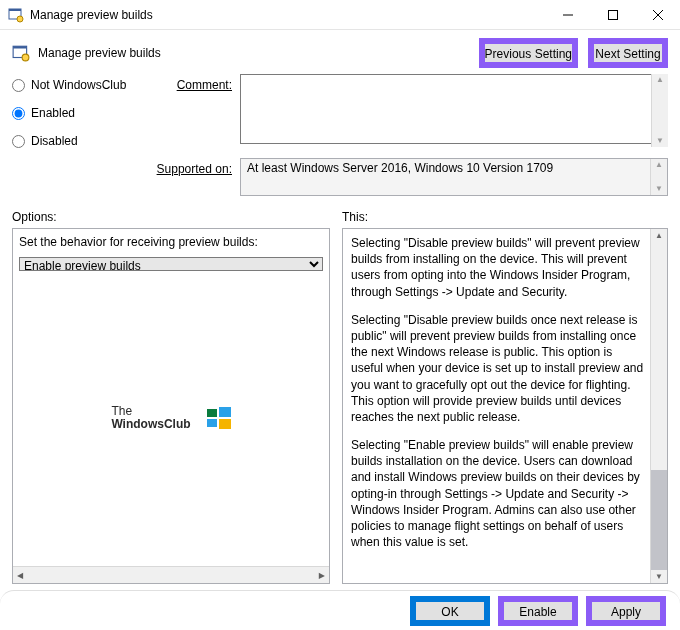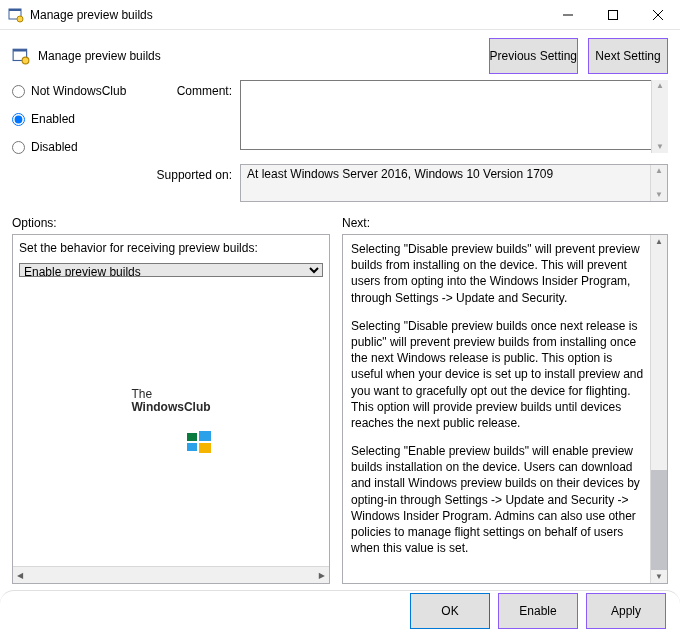--- a/index.html
+++ b/index.html
@@ -10,48 +10,48 @@
 .titlebar .tb-icon { margin: 0 6px 0 8px; display: flex; }
 .titlebar .tb-title { flex: 1; }
 .titlebar .tb-btns { display: flex; height: 100%; }
 .titlebar .tb-btn { width: 45px; display: flex; align-items: center; justify-content: center; color: #333; }
 
 
 .header { padding: 8px 12px 6px 12px; display: flex; align-items: center; gap: 8px; }
 .header .h-icon { width: 18px; height: 18px; display: flex; align-items: center; justify-content: center; }
 .header .h-title { flex: 1; }
 .header .nav-btns { display: flex; gap: 10px; }
-.btn { border: 1px solid #8b5cf6; background: #e1e1e1; padding: 2px 0; min-width: 80px; text-align: center; height: 36px; line-height: 16px; }
+.btn { border: 6px solid #8b5cf6; background: #e1e1e1; padding: 2px 0; min-width: 80px; text-align: center; height: 30px; line-height: 16px; }
 .btn.primary { border-color: #0078d7; background: #e1e1e1; }
 
 
 .content { flex: 1; padding: 0 12px 6px 12px; display: flex; flex-direction: column; overflow: hidden; }
 
 .top-grid { display: grid; grid-template-columns: 118px 98px 1fr; gap: 0 6px; }
 .radios { grid-row: 1 / span 2; display: flex; flex-direction: column; gap: 14px; padding-top: 4px; }
 .radio-item { display: flex; align-items: center; gap: 6px; }
 .radio-item input { margin: 0; }
 
-.lbl-right { text-align: right; padding-top: 4px; padding-right: 2px; }
+.lbl-right { text-align: right; padding-top: 4px; padding-right: 2px; text-decoration: underline; }
 .ta-wrap { position: relative; }
 textarea.comment { width: 100%; height: 70px; resize: none; border: 1px solid #7a7a7a; padding: 2px 18px 2px 4px; font-family: inherit; font-size: 12px; }
 .supported-wrap { border: 1px solid #abadb3; background: #f4f4f4; height: 38px; padding: 2px 18px 2px 6px; color: #000; position: relative; display: flex; align-items: flex-start; text-align: right; }
 .fake-vsb { position: absolute; right: 0; top: 0; bottom: 0; width: 17px; background: #f0f0f0; display: flex; flex-direction: column; justify-content: space-between; align-items: center; border-left: 1px solid #d8d8d8; }
 .fake-vsb span { font-size: 8px; color: #9a9a9a; line-height: 1; padding: 2px 0; }
 .row2 { margin-top: 10px; }
 
 
 .labels-row { display: flex; margin-top: 14px; margin-bottom: 4px; }
 .labels-row .left-l { width: 330px; }
 .lower { flex: 1; display: flex; gap: 12px; min-height: 0; }
 .options-pane { width: 318px; border: 1px solid #abadb3; position: relative; display: flex; flex-direction: column; padding: 6px 6px 18px 6px; background: #fff; }
 .options-pane .opt-label { margin-bottom: 8px; }
 .options-pane select { width: 100%; height: 14px; border: 1px solid #7a7a7a; background: #e7e7e7; }
 .options-pane .watermark { flex: 1; display: flex; align-items: center; justify-content: center; color: #2a2a2a; font-size: 20px; line-height: 1.1; }
-.options-pane .watermark .wm { display: flex; align-items: flex-end; gap: 16px; flex-direction: column; }
+.options-pane .watermark .wm { display: flex; align-items: center; gap: 16px; }
 .options-pane .watermark .wm-text { }
 .options-pane .watermark .wm-text .l1 { font-weight: 400; }
 .options-pane .watermark .wm-text .l2 { font-weight: 600; }
 .options-pane .hbar { position: absolute; left: 0; right: 0; bottom: 0; height: 17px; background: #f0f0f0; display: flex; align-items: center; justify-content: space-between; border-top: 1px solid #d8d8d8; }
 .options-pane .hbar span { font-size: 8px; color: #606060; padding: 0 4px; }
 
 .help-pane { flex: 1; border: 1px solid #abadb3; padding: 6px 20px 6px 8px; background: #fff; position: relative; overflow: hidden; }
 .help-pane p { margin: 0 0 12px 0; line-height: 1.35; }
 .help-pane .fake-vsb2 { position: absolute; right: 0; top: 0; bottom: 0; width: 17px; background: #f0f0f0; display: flex; flex-direction: column; border-left: 1px solid #d8d8d8; }
 .help-pane .fake-vsb2 .up, .help-pane .fake-vsb2 .down { font-size: 8px; color: #666; text-align: center; padding: 2px 0; }
@@ -144,21 +144,21 @@
       <span>At least Windows Server 2016, Windows 10 Version 1709</span>
       <div class="fake-vsb">
           <span>▲</span>
           <span>▼</span>
         </div>
     </div>
   </div>
 
   <div class="labels-row">
     <div class="left-l">Options:</div>
-    <div>Next:</div>
+    <div>This:</div>
   </div>
 
   <div class="lower">
     <div class="options-pane">
       <div class="opt-label">Set the behavior for receiving preview builds:</div>
       <select>
         <option>Enable preview builds</option>
       </select>
       <div class="watermark">
         <div class="wm">

